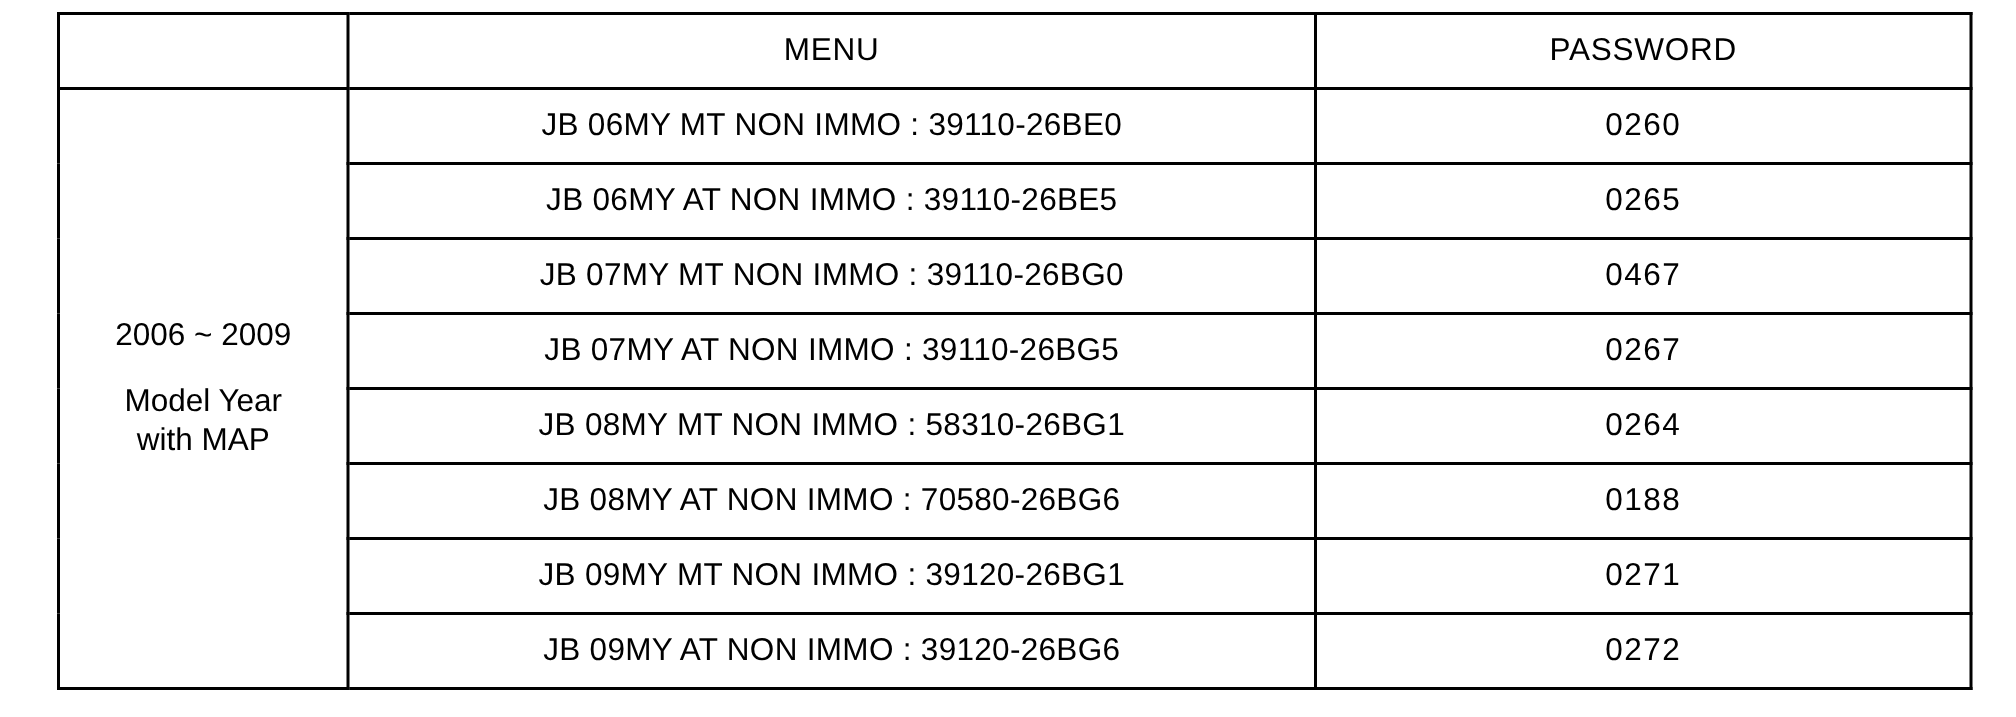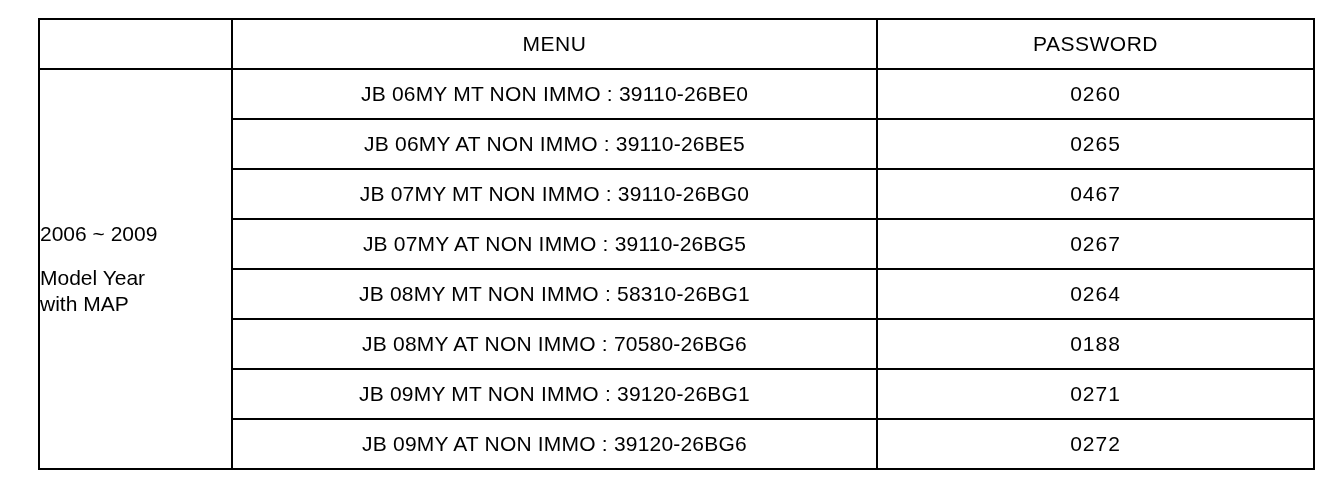--- a/index.html
+++ b/index.html
@@ -15,21 +15,21 @@
     overflow: hidden;
   }
   .sheet {
     position: relative;
     width: 1344px;
     height: 478px;
   }
   table.pw-table {
     position: absolute;
     left: 38px;
-    top: 18px;
+    top: 8px;
     width: 1275px;
     border-collapse: collapse;
     table-layout: fixed;
   }
   table.pw-table td,
   table.pw-table th {
     border: 2px solid #000000;
     padding: 0;
     font-weight: normal;
     font-size: 21px;
@@ -45,21 +45,21 @@
     height: 48px;
   }
   .hdr-cell {
     text-align: center;
     font-weight: bold;
     font-size: 23px;
     letter-spacing: 0.5px;
     height: 48px;
   }
   .group-cell {
-    text-align: left;
+    text-align: center;
     font-size: 21px;
     line-height: 1.9;
     padding: 0 6px;
   }
   .group-cell .gap {
     display: block;
     height: 18px;
   }
   .menu-cell {
     text-align: center;

